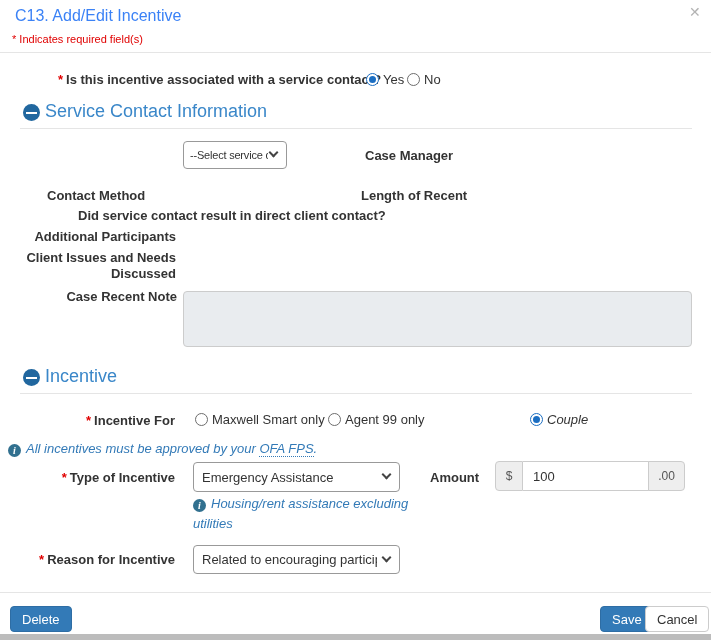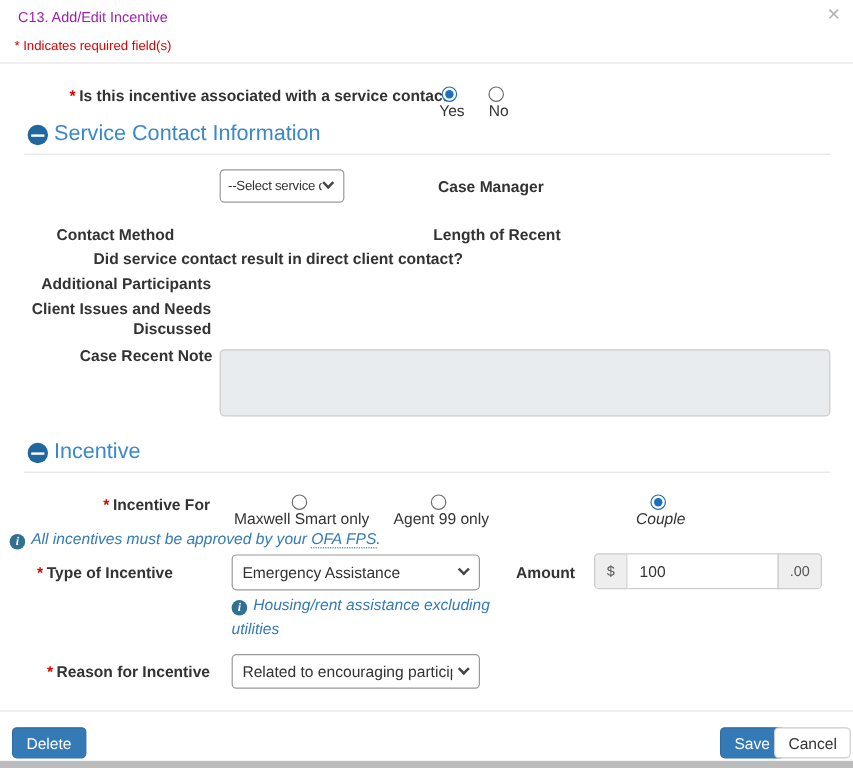--- a/index.html
+++ b/index.html
@@ -1,20 +1,20 @@
 <!DOCTYPE html>
 <html style="--accent-blue: #3a87c9; --icon-blue: #21679f; --button-blue: #337ab7; --required-red: #e00000; --info-blue: #337ab7; --radio-selected-blue: #1b6ec2;"><head>
 <meta charset="utf-8">
 <style>
   * { margin:0; padding:0; box-sizing:border-box; }
   html,body { background:#fff; }
   body { font-family:"Liberation Sans","DejaVu Sans",sans-serif; color:#333; }
   .modal { position:relative; width:711px; height:640px; background:#fff; overflow:hidden; }
 
-  .title { position:absolute; left:15px; top:7px; font-size:12px; color:#a21caf; }
+  .title { position:absolute; left:15px; top:7px; font-size:16px; color:#3b82f6; }
   .close-x { position:absolute; left:689px; top:4px; font-size:14px; color:#b3b3b3; cursor:pointer; font-weight:bold; }
   .req-note { position:absolute; left:12px; top:33px; font-size:11px; color:var(--required-red,#e00000); }
 
   .hr { position:absolute; height:1px; background:#e5e5e5; }
   .hr1 { top:52px; left:0; width:711px; }
   .hr2 { top:128px; left:20px; width:672px; }
   .hr3 { top:393px; left:20px; width:672px; }
   .hr4 { top:592px; left:0; width:711px; }
 
   .lbl { position:absolute; font-size:13px; font-weight:bold; color:#333; }
@@ -25,21 +25,21 @@
   .sec-icon::after { content:""; position:absolute; left:3px; right:3px; top:7.5px; height:2px; background:#fff; }
   .sec-title { position:absolute; font-size:18px; color:var(--accent-blue,#3a87c9); }
 
   .select-box { position:absolute; border:1px solid #999; border-radius:4px; background:#fff;
     display:flex; align-items:center; font-size:13px; color:#333; padding:0 22px 0 8px;
     overflow:hidden; white-space:nowrap; cursor:pointer; }
   .select-box .txt { overflow:hidden; white-space:nowrap; }
   .chev { position:absolute; width:7px; height:7px; border-right:2px solid #444; border-bottom:2px solid #444;
     transform:rotate(45deg); right:9px; top:calc(50% - 6px); }
 
-  .radio-opt { position:absolute; display:flex; align-items:center; font-size:13px; color:#333; cursor:pointer;flex-direction:column; }
+  .radio-opt { position:absolute; display:flex; align-items:center; font-size:13px; color:#333; cursor:pointer; }
   .radio-circle { width:13px; height:13px; border:1px solid #6d6d6d; border-radius:50%; background:#fff;
     position:relative; flex:0 0 auto; margin-right:4px; }
   .radio-circle.on { border-color:#1b6ec2; }
   .radio-circle.on::after { content:""; position:absolute; left:2px; right:2px; top:2px; bottom:2px;
     border-radius:50%; background:#1b6ec2; }
 
   .note-area { position:absolute; left:183px; top:291px; width:509px; height:56px; background:#e9ecef;
     border:1px solid #ccc; border-radius:4px; resize:none; }
 
   .info-line { position:absolute; font-size:13px; font-style:italic; color:var(--info-blue,#337ab7); line-height:20px; }
@@ -127,21 +127,21 @@
   </div>
   <div class="radio-opt" style="left:530px; top:412px;font-style:italic;">
     <span class="radio-circle on"></span>
     <span>Couple</span>
   </div>
 
   <div class="info-line" style="left:8px; top:439px;">
     <span class="info-icon">i</span><span>All incentives must be approved by your </span><a class="dotted-link">OFA FPS</a><span>.</span>
   </div>
 
-  <div class="lbl lbl-r" style="left:0; width:175px; top:470px;text-align:center;">
+  <div class="lbl lbl-r" style="left:0; width:175px; top:470px;">
     <span class="req">*</span><span>Type of Incentive</span>
   </div>
   <div class="select-box" style="left:193px; top:462px; width:207px; height:30px;">
     <span class="txt">Emergency Assistance</span>
     <span class="chev"></span>
   </div>
   <div class="lbl" style="left:430px; top:470px;">Amount</div>
   <div class="amount-group">
     <span class="addon addon-left">$</span>
     <input class="amount-input" type="text" value="100" style="">

